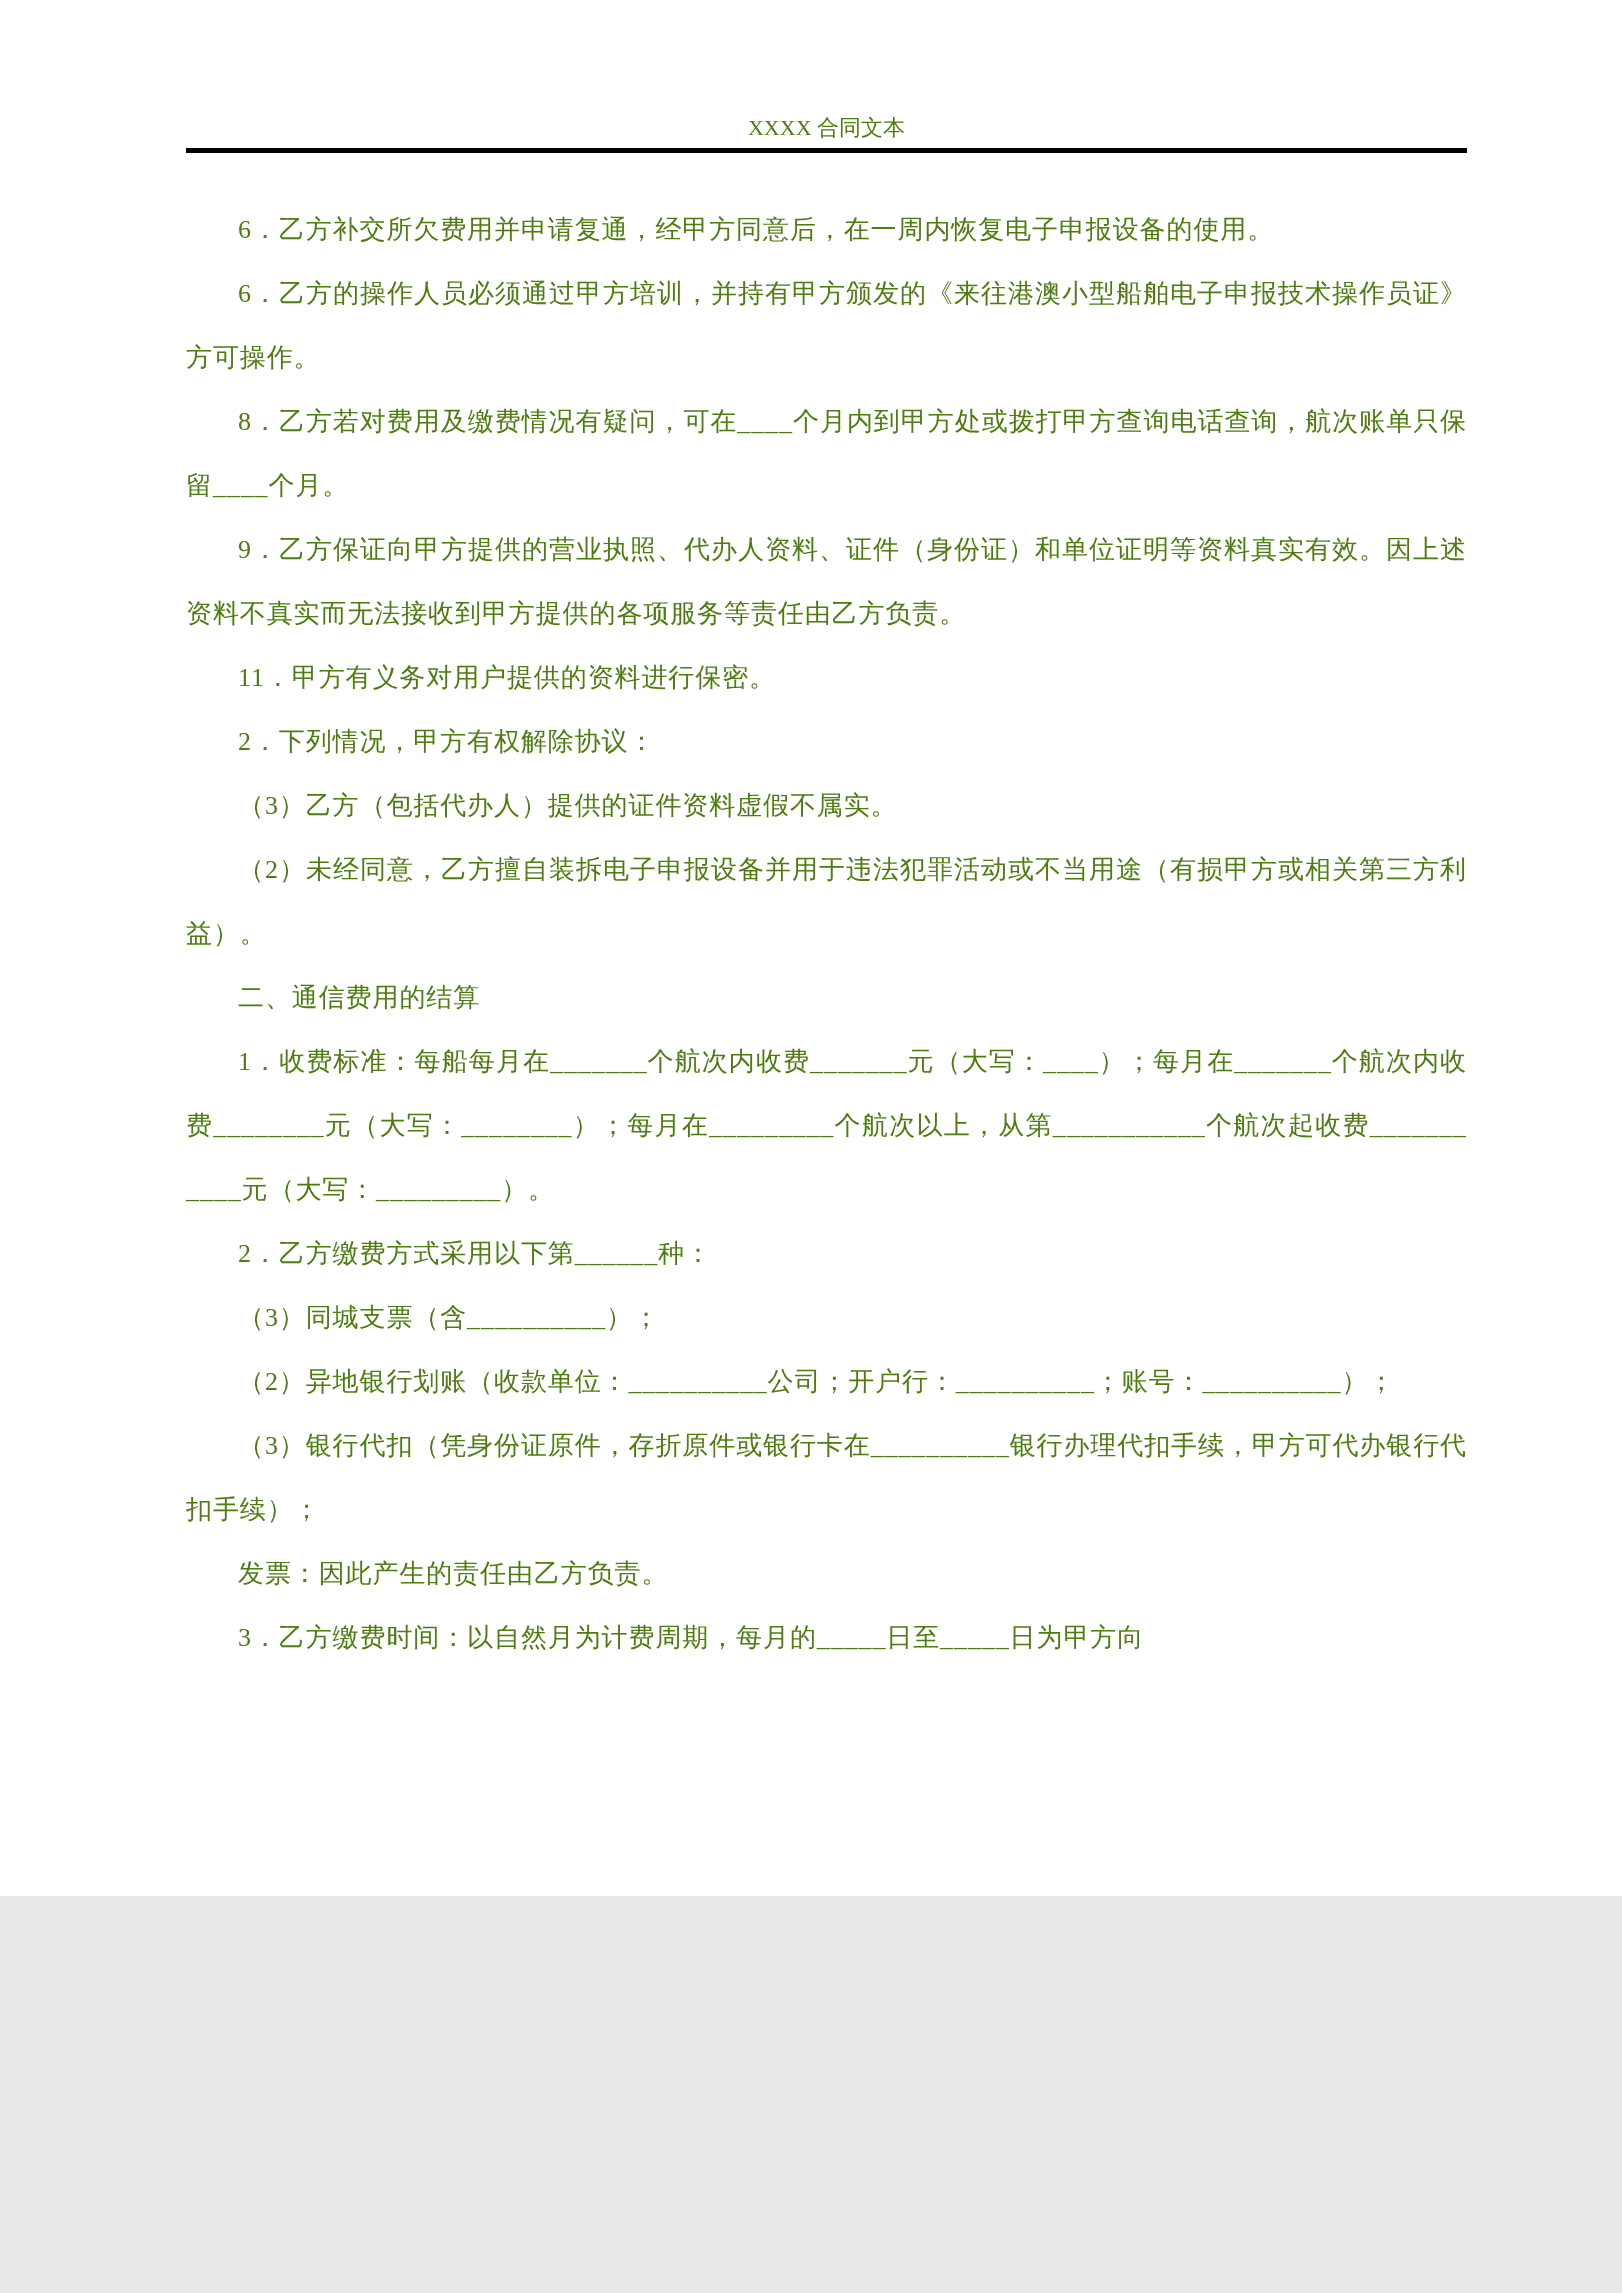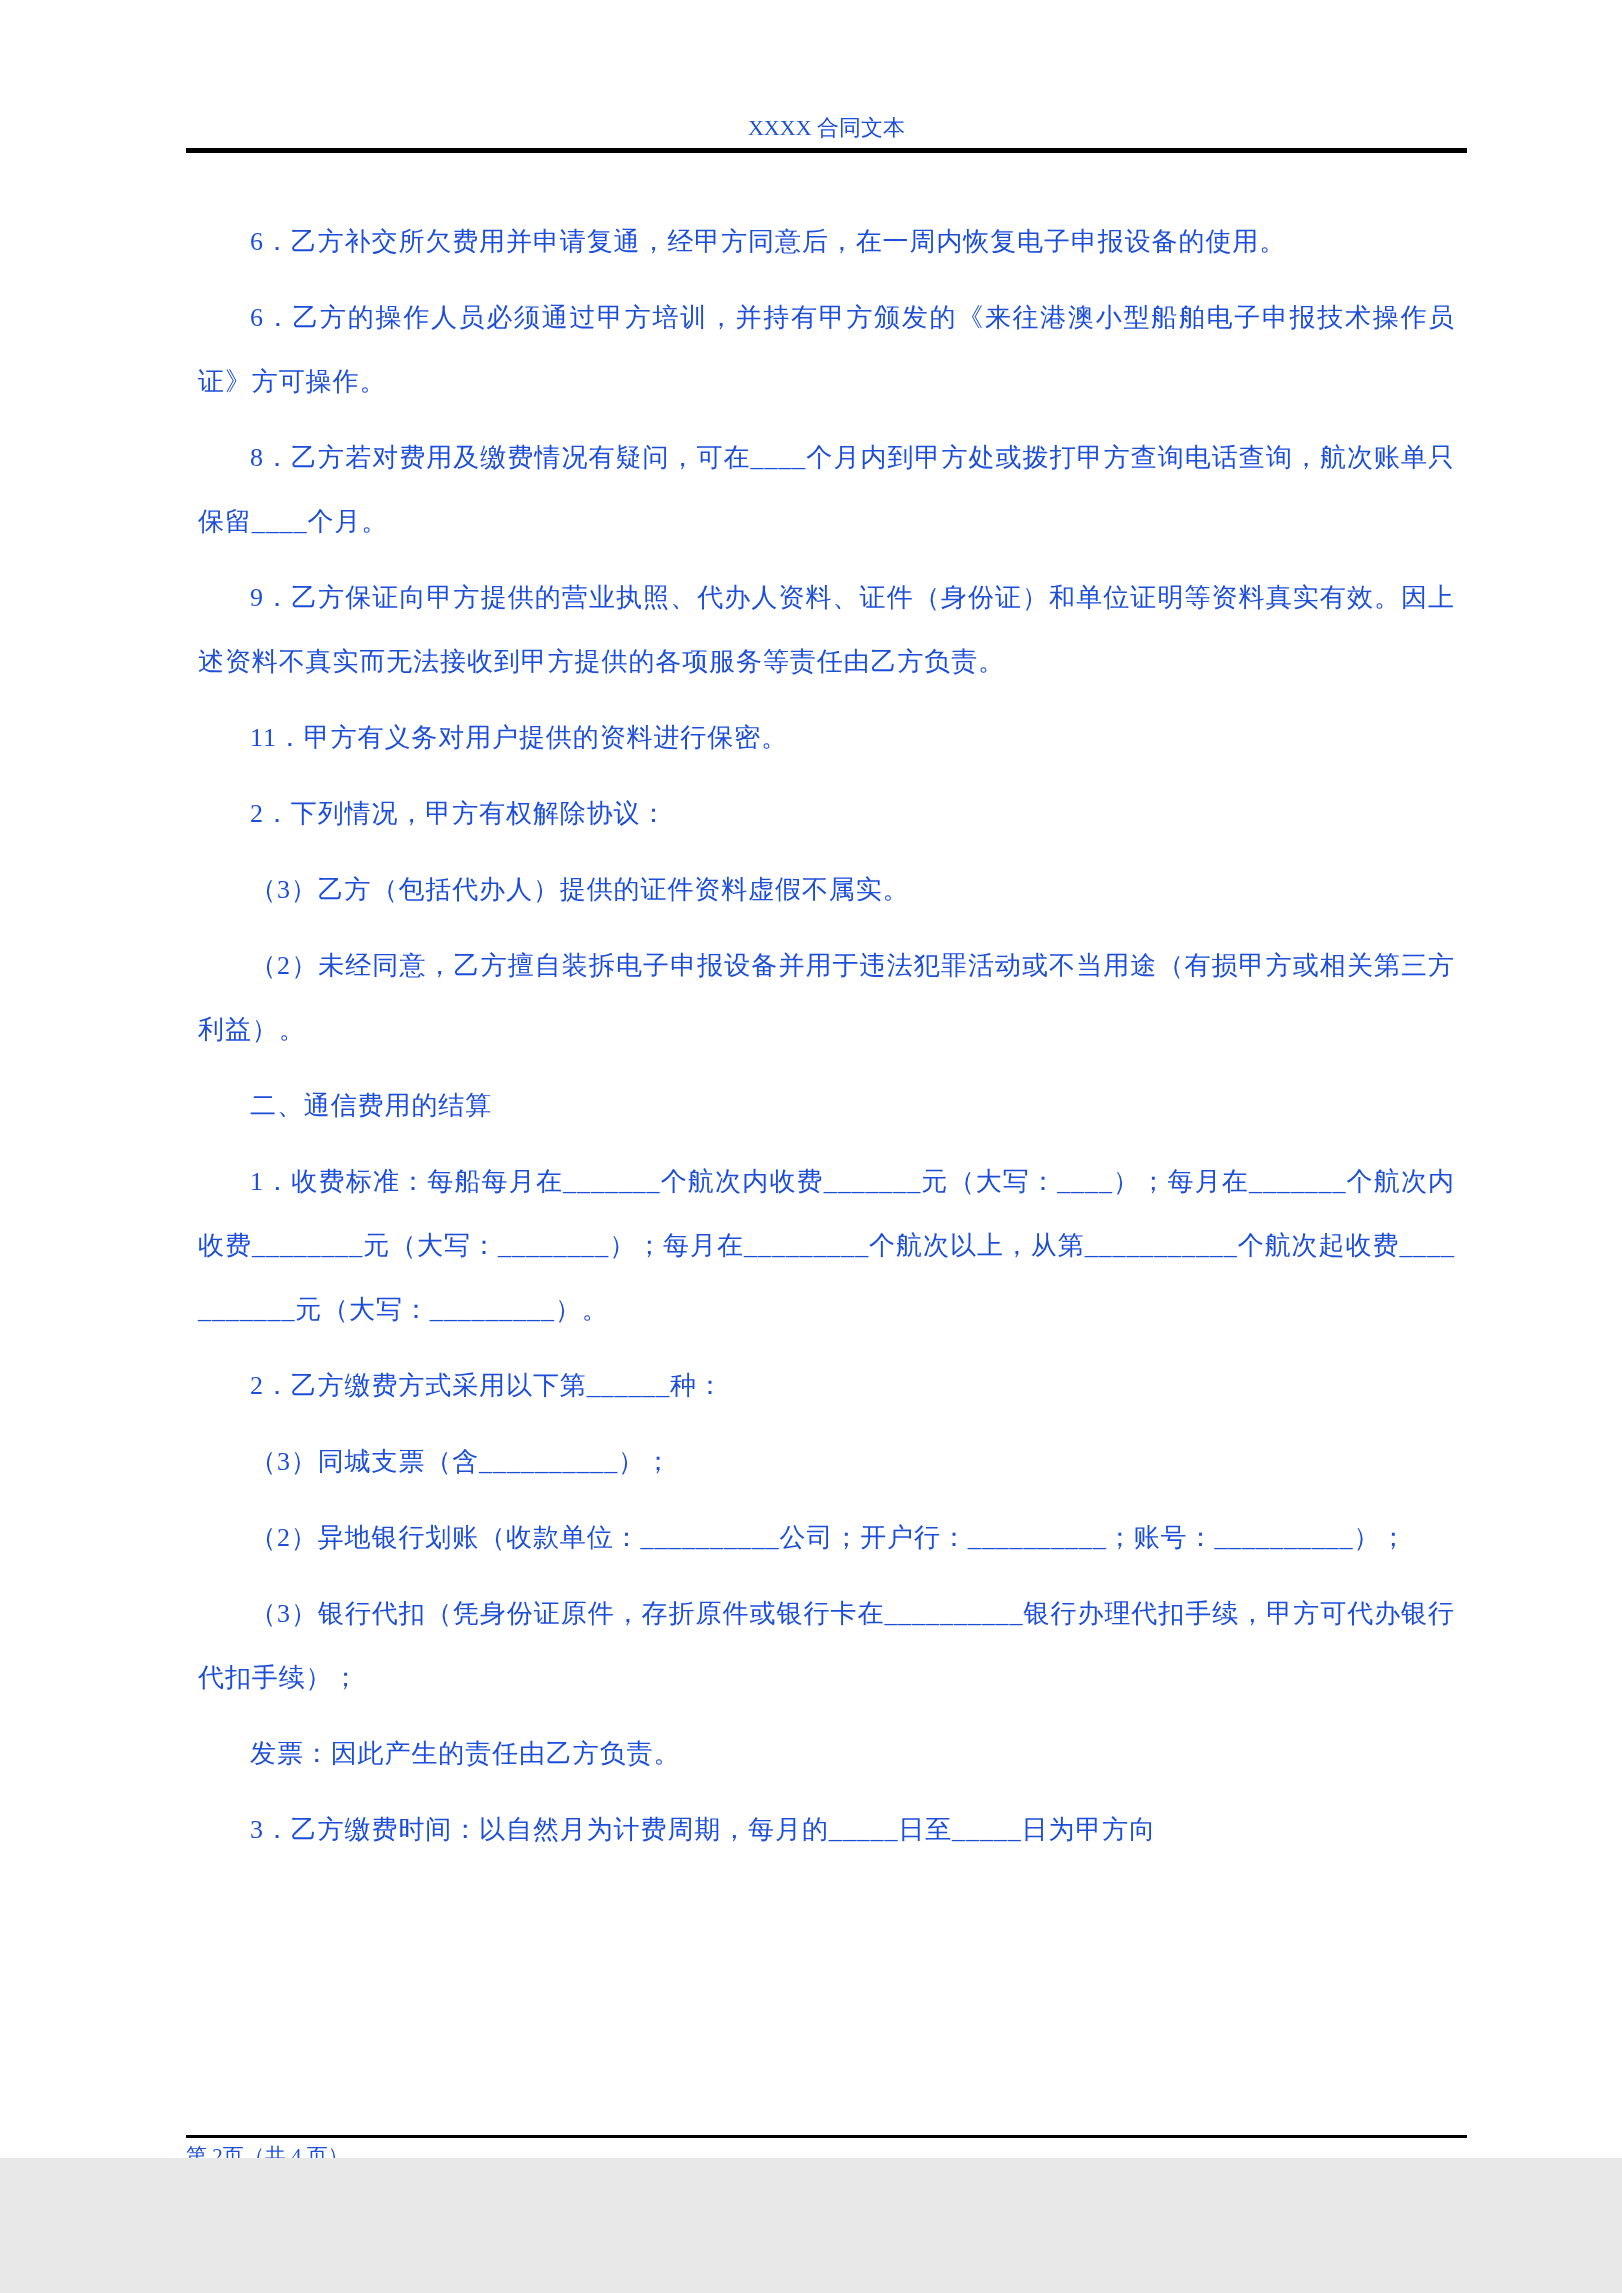--- a/index.html
+++ b/index.html
@@ -3,23 +3,23 @@
 <meta charset="utf-8">
 <style>
   html, body {
     margin: 0;
     padding: 0;
     background: #e8e8e8;
   }
   .page {
     position: relative;
     width: 1623px;
-    height: 2158px;
+    height: 1896px;
     background: #ffffff;
-    color: #1d4ed8;
+    color: #4d7c0f;
     font-family: "Liberation Serif", "DejaVu Serif", serif;
     overflow: hidden;
   }
   .page-header {
     position: absolute;
     left: 186px;
     right: 156px;
     top: 111px;
     text-align: center;
     font-size: 22px;
@@ -38,21 +38,21 @@
     position: absolute;
     left: 186px;
     right: 156px;
     top: 198px;
     font-size: 26px;
     line-height: 64px;
     text-align: justify;
     letter-spacing: 0.9px;
   }
   .doc-body p {
-    margin: 12px;
+    margin: 0;
     padding: 0;
     text-indent: 2em;
     word-break: break-all;
   }
   .footer-rule {
     position: absolute;
     left: 186px;
     right: 156px;
     top: 2135px;
     height: 2.7px;

